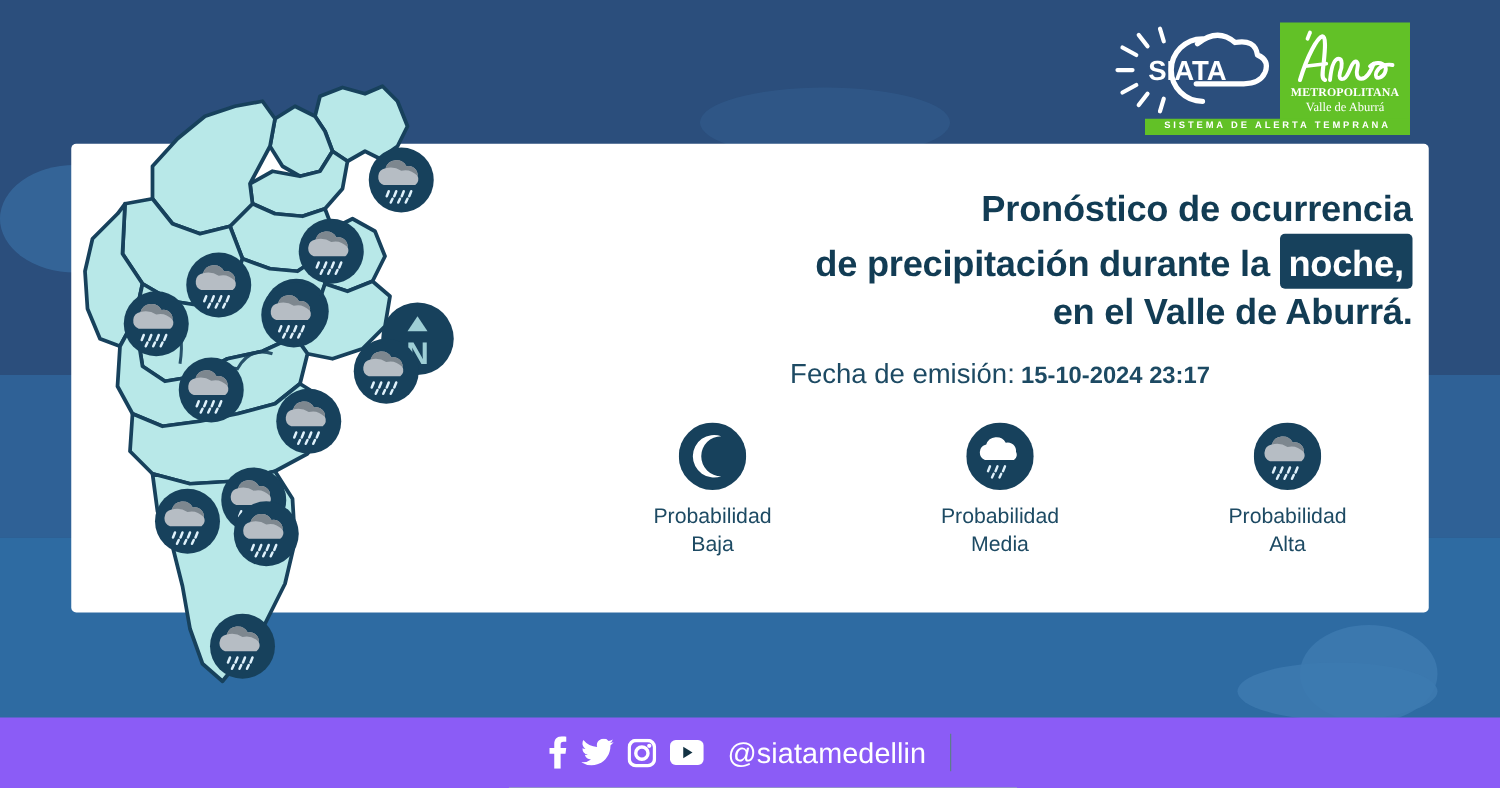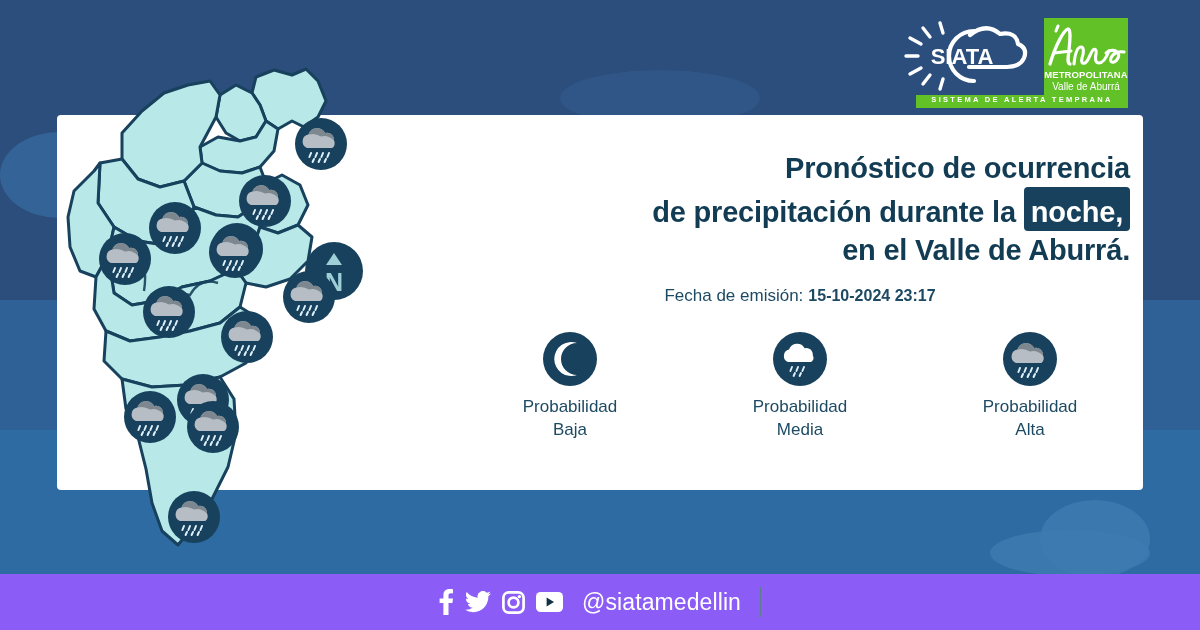--- a/index.html
+++ b/index.html
@@ -45,22 +45,22 @@
   #title .hl {
     background:#17415c; color:#ffffff;
     border-radius:4px; padding:10px 7px 3px 7px;
     display:inline-block; line-height:1.06;
   }
 
   #issue {
     margin-top:17px; text-align:center;
     color:#1d4a63; white-space:nowrap;
   }
-  #issue .lbl  { font-size:17px; }
-  #issue .when { font-size:16px; font-weight:bold; margin-left:5px; }
+  #issue .lbl  { font-size:22px; }
+  #issue .when { font-size:19px; font-weight:bold; margin-left:5px; }
 
   
   #legend {
     margin-top:25px;
     display:flex; justify-content:center; gap:60px;
   }
   .leg { width:170px; text-align:center; }
   .leg .ico { height:56px; display:flex; align-items:center; justify-content:center; }
   .leg .cap {
     margin-top:9px; color:#1d4a63;
@@ -72,25 +72,26 @@
     position:absolute; left:0; bottom:0;
     width:1200px; height:56px; background:#8b5cf6;
     display:flex; align-items:center; justify-content:center; gap:19px;
   }
   #social { display:flex; align-items:center; gap:11px; }
   #handle { color:#fff; font-size:23px; letter-spacing:.1px; }
   #divider { width:1px; height:30px; background:#5d7c8c; }
   #site   { color:#fff; font-size:23px; letter-spacing:.1px; }
 
   
-  #logos { position:absolute; right:72px; top:18px; display:flex; align-items:flex-start; gap:16px; }
+  #logos { position:absolute; right:72px; top:18px; display:flex; align-items:flex-start; gap:8px; }
   #area-logo {
-    background:#62c127; width:84px; height:78px;
+    background:#62c127; width:104px; height:78px;
     display:flex; flex-direction:column; align-items:center; justify-content:flex-end;
     padding-bottom:4px;
+    font-family:Liberation Serif, serif;
   }
   #area-logo .a-sub  { color:#fff; font-size:9.5px; font-weight:bold; letter-spacing:.1px; line-height:1.1; }
   #area-logo .a-sub2 { color:#fff; font-size:10px; line-height:1.15; }
   #tagline {
     position:absolute; right:72px; top:95px;
     background:#62c127; width:212px; height:13px;
     display:flex; justify-content:center;
   }
   #tagline span {
     color:#ffffff; font-size:7.5px; font-weight:bold; letter-spacing:2.3px;

